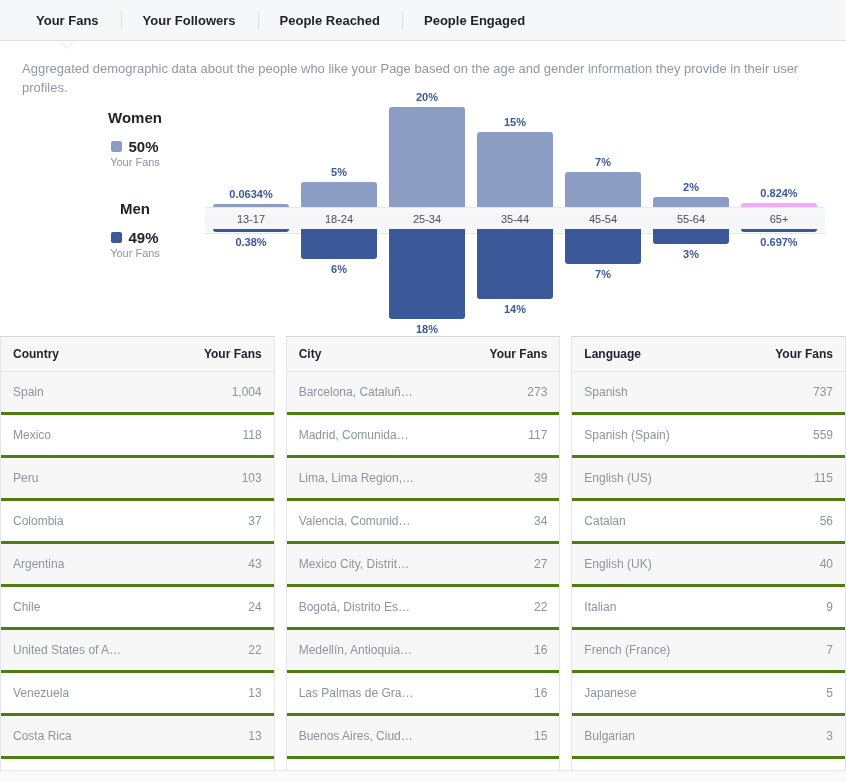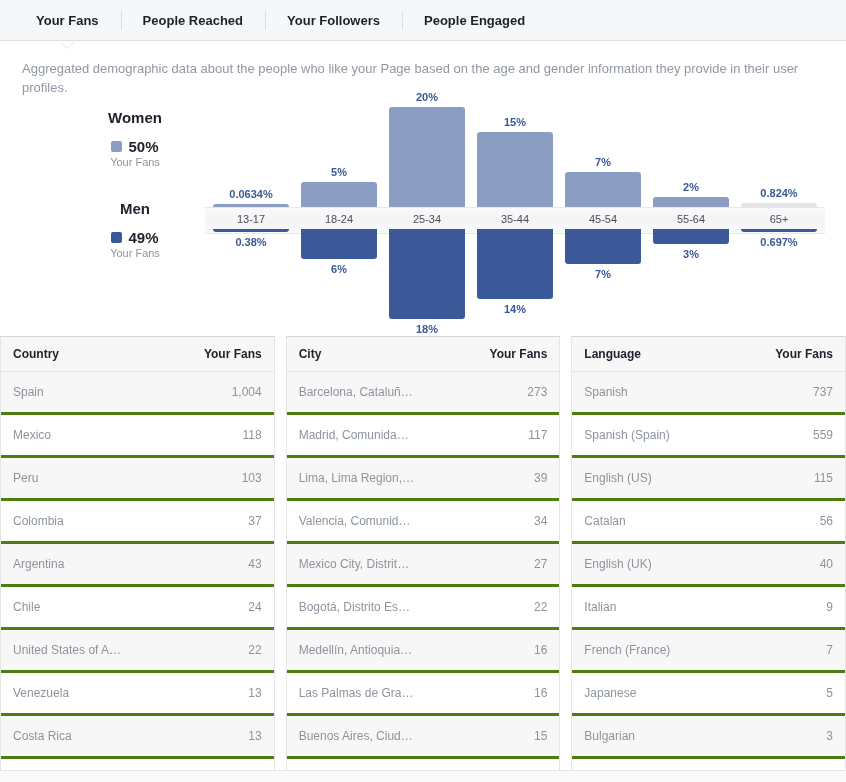--- a/index.html
+++ b/index.html
@@ -240,22 +240,22 @@
     border-top: 1px solid #e5e5e5;
   }
 </style>
 </head>
 <body>
 
 <div class="page">
 
   <div class="tabbar" id="tabbar">
       <div class="tab active">Your Fans</div>
+      <div class="tab">Your Followers</div>
       <div class="tab">People Reached</div>
-      <div class="tab">Your Followers</div>
       <div class="tab">People Engaged</div>
     </div>
 
   <div class="description">Aggregated demographic data about the people who like your Page based on the age and gender information they provide in their user profiles.</div>
 
   <div class="chart-wrap">
 
     <div class="legend">
       <div class="legend-block-women">
         <div class="legend-title">Women</div>
@@ -325,21 +325,21 @@
         <div class="col" style="left: 442px;">
           <div class="bar bar-women" style="height: 10px; background: rgb(139, 157, 195);">
             <div class="bar-value val-women">2%</div>
           </div>
           <div class="bar bar-men" style="height: 15px; background: rgb(59, 89, 152);">
             <div class="bar-value val-men">3%</div>
           </div>
           <div class="axis-label">55-64</div>
         </div>
         <div class="col" style="left: 530px;">
-          <div class="bar bar-women" style="height: 4px; background: #e5e5e5;">
+          <div class="bar bar-women" style="height: 4px; background: #f0abfc;">
             <div class="bar-value val-women">0.824%</div>
           </div>
           <div class="bar bar-men" style="height: 3px; background: rgb(59, 89, 152);">
             <div class="bar-value val-men">0.697%</div>
           </div>
           <div class="axis-label">65+</div>
         </div>
       </div>
 
   </div>

